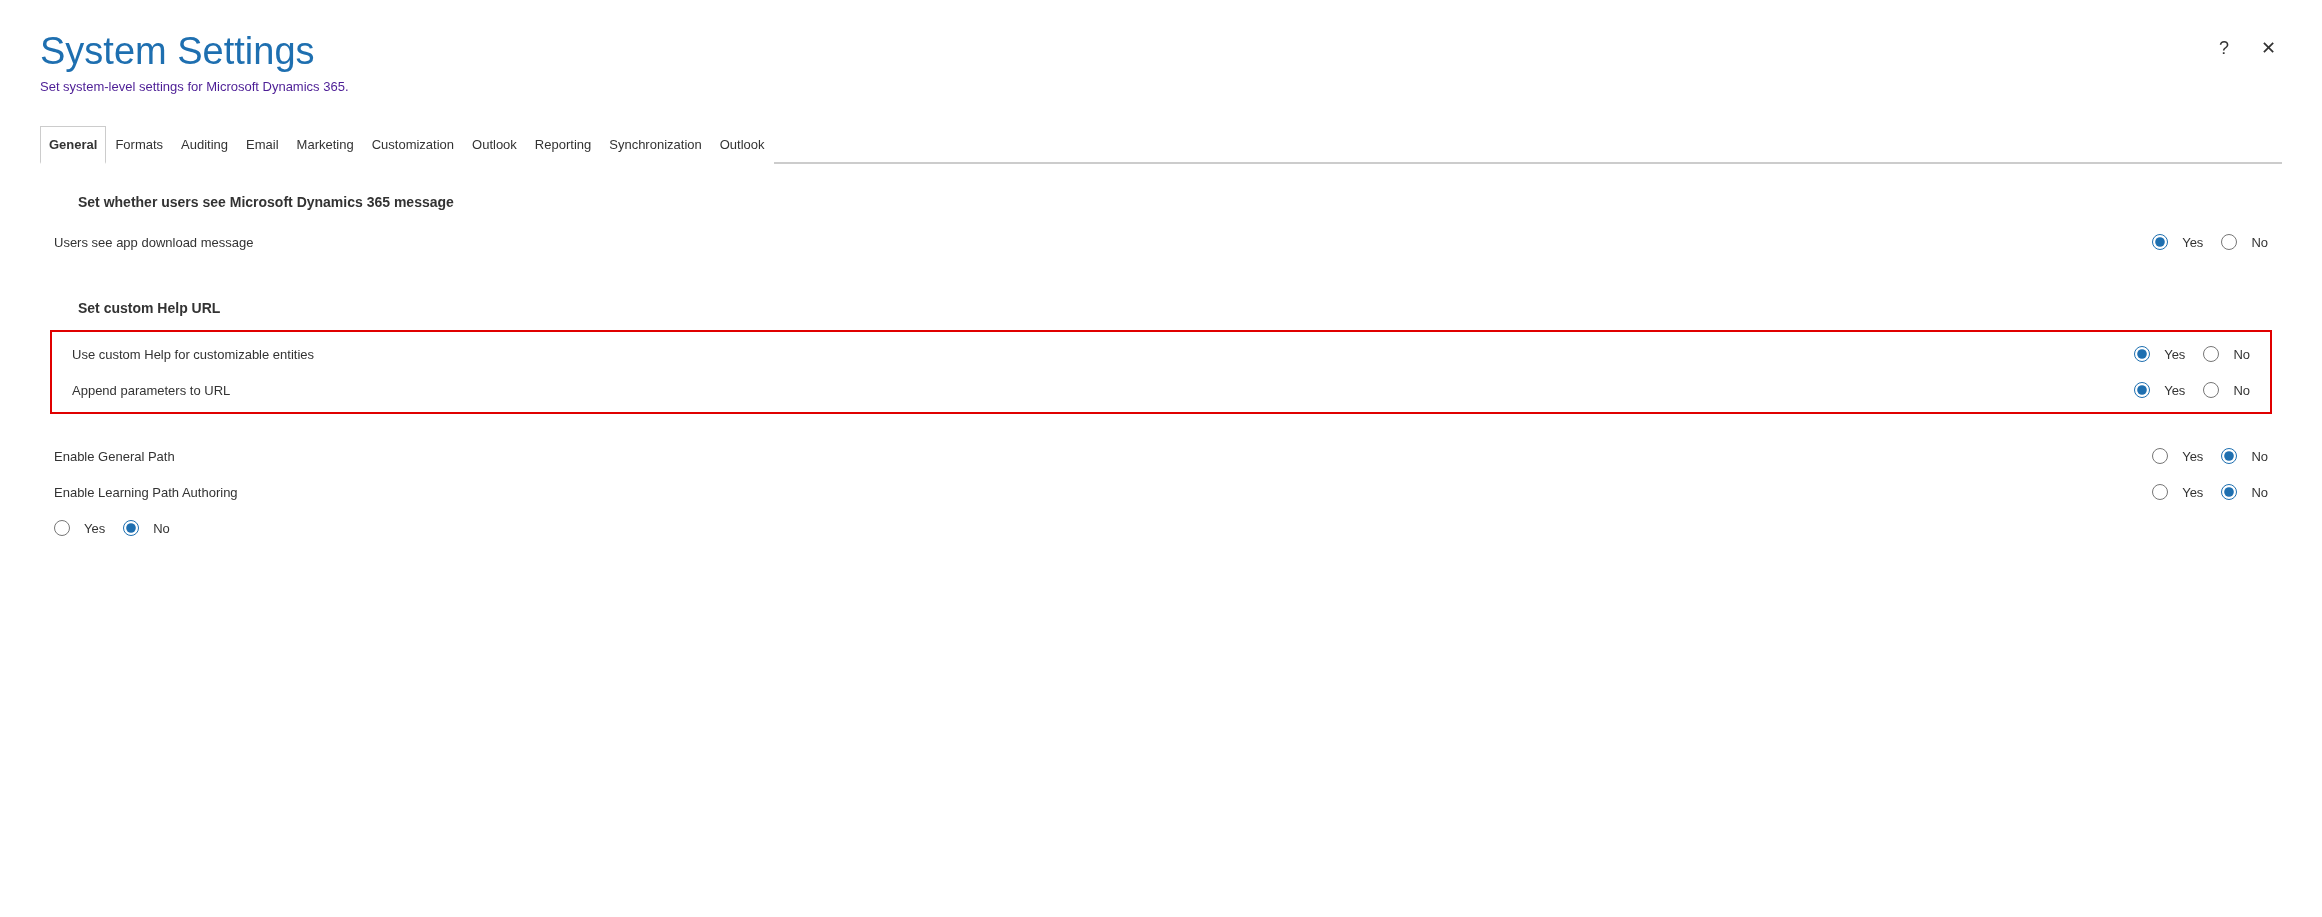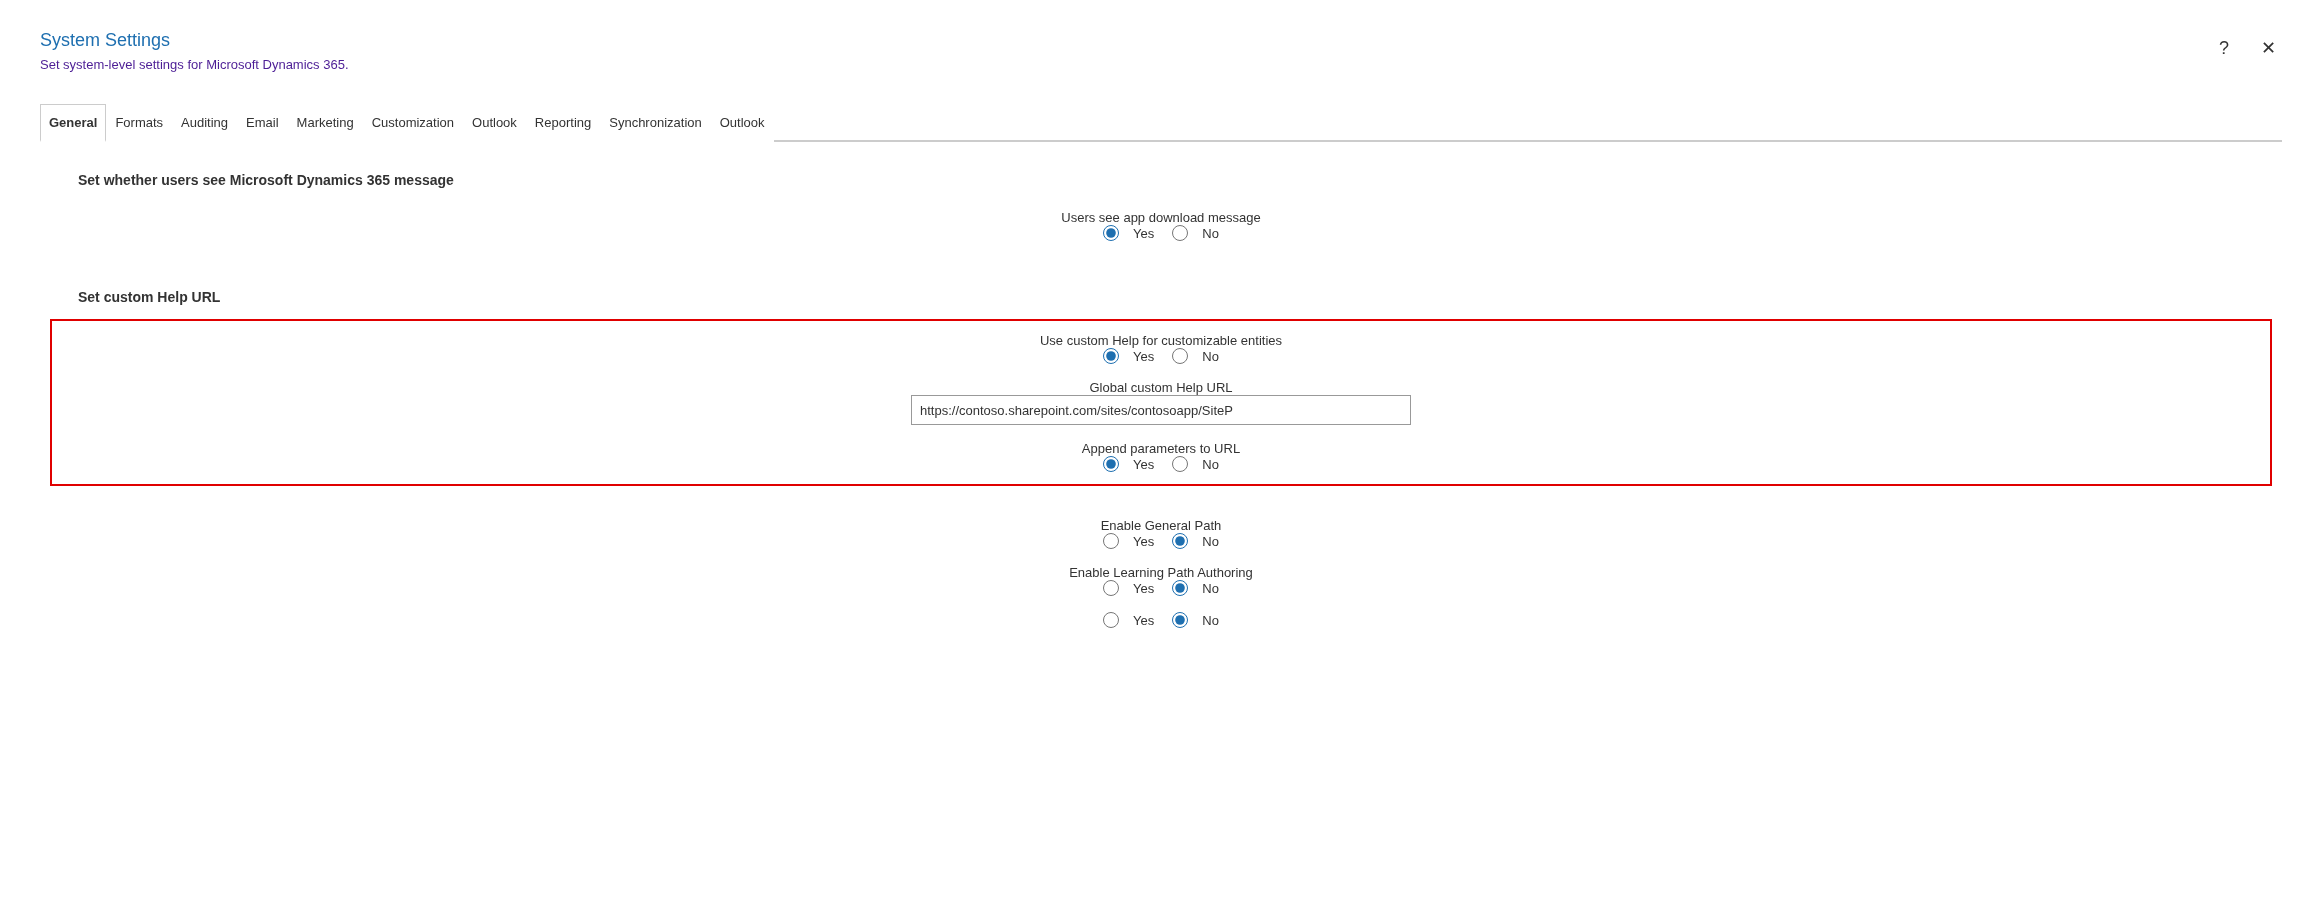--- a/index.html
+++ b/index.html
@@ -33,21 +33,21 @@
       align-items: flex-start;
       margin-bottom: 30px;
     }
 
     .dialog-title-area {
       display: flex;
       flex-direction: column;
     }
 
     .dialog-title {
-      font-size: 18px;
+      font-size: 38px;
       font-weight: 300;
       color: #1e6fb0;
       margin-bottom: 6px;
     }
 
     .dialog-subtitle {
       font-size: 13px;
       color: #4c1d95;
     }
 
@@ -107,21 +107,20 @@
       margin-bottom: 14px;
       margin-left: 28px;
     }
 
     .setting-row {
       display: flex;
       align-items: center;
       justify-content: space-between;
       padding: 8px 4px;
       min-height: 36px;
-      flex-direction: column;
     }
 
     .setting-label {
       font-size: 13px;
       color: #333333;
       flex: 1;
     }
 
     .setting-controls {
       display: flex;
@@ -241,26 +240,20 @@
               <input type="radio" name="use-custom-help" checked="" style="">
               <span class="radio-label">Yes</span>
             </label>
             <label class="radio-option">
               <input type="radio" name="use-custom-help" style="">
               <span class="radio-label">No</span>
             </label>
           </div>
         </div>
 
-        <div class="setting-row">
-          <span class="setting-label">Global custom Help URL</span>
-          <div class="setting-controls">
-            <input type="text" class="text-input" value="https://contoso.sharepoint.com/sites/contosoapp/SiteP" style="">
-          </div>
-        </div>
 
         <div class="setting-row">
           <span class="setting-label">Append parameters to URL</span>
           <div class="radio-group">
             <label class="radio-option">
               <input type="radio" name="append-params" checked="" style="">
               <span class="radio-label">Yes</span>
             </label>
             <label class="radio-option">
               <input type="radio" name="append-params" style="">

